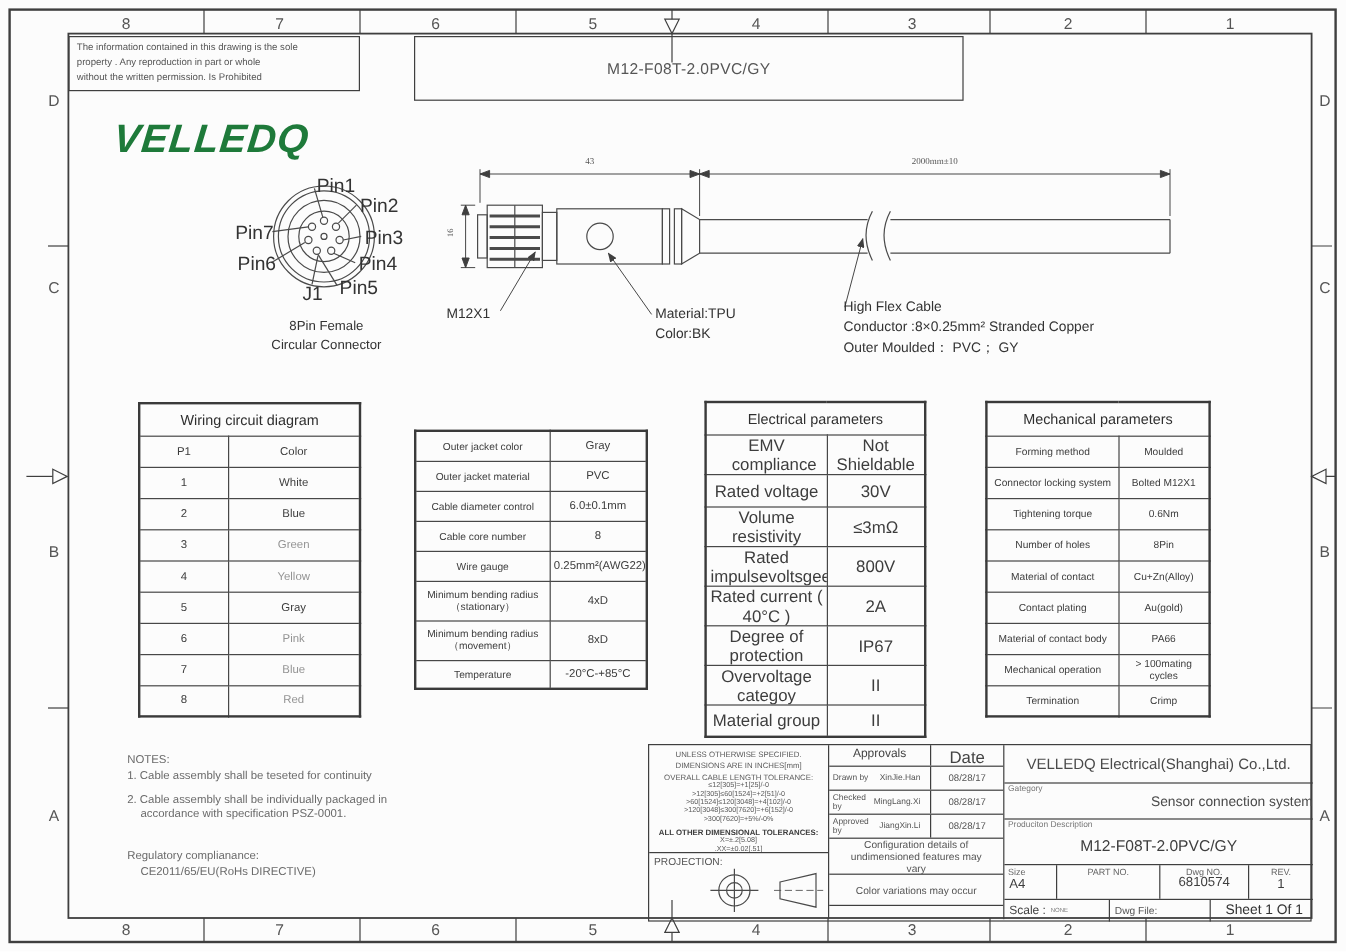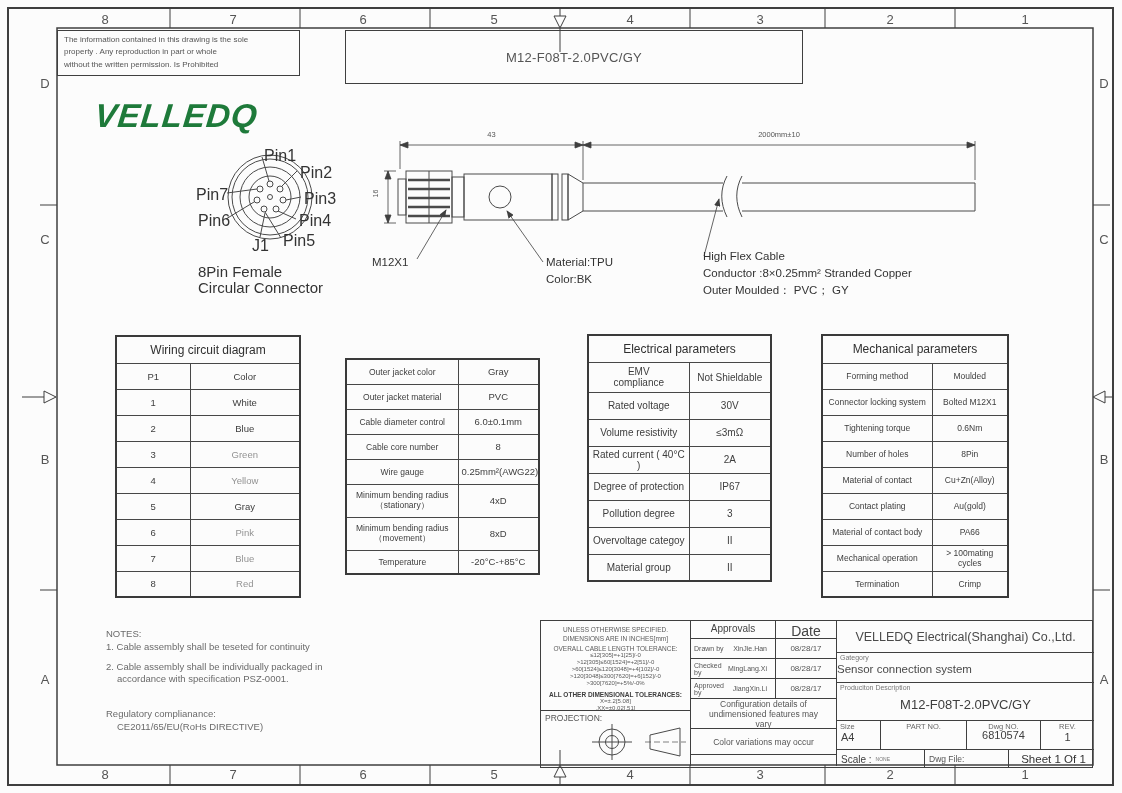--- a/index.html
+++ b/index.html
@@ -10,35 +10,35 @@
   svg{position:absolute;left:0;top:0;z-index:1}
   .ui{z-index:2}
   .z{position:absolute;z-index:2;font-size:13px;color:#555;width:16px;text-align:center}
 
   
   #disclaimer{left:57px;top:30px;width:243px;height:46px;border:1px solid #3f3f3f;padding:3px 6px;font-size:8px;line-height:1.55;color:#555}
   #titlebox{left:345px;top:30px;width:458px;height:54px;border:1.5px solid #3f3f3f;display:flex;align-items:center;justify-content:center;font-size:13px;color:#555;letter-spacing:.3px}
   #logo{left:95px;top:97px;font-size:33px;font-weight:bold;font-style:italic;letter-spacing:1px;transform:skewX(-6deg)}
 
   
-  .dim{position:absolute;z-index:2;font-family:Liberation Sans, sans-serif;font-size:7.5px;color:#555;text-align:center}
+  .dim{position:absolute;z-index:2;font-family:Liberation Serif, serif;font-size:7.5px;color:#555;text-align:center}
   .pinlbl{position:absolute;z-index:2;font-size:16px;color:#333;white-space:nowrap}
   .callout{position:absolute;z-index:2;font-size:11.5px;color:#333;line-height:17px;white-space:nowrap}
-  #pincaption{left:198px;top:264px;width:148px;text-align:left;font-size:15px;color:#333;line-height:16px}
+  #pincaption{left:198px;top:264px;width:148px;text-align:center;font-size:11px;color:#333;line-height:16px}
 
   
   .ptable{position:absolute;z-index:2;border-collapse:collapse;table-layout:fixed;font-size:9.5px;color:#3d3d3d;border:2px solid #3a3a3a}
   .ptable td,.ptable th{border:1px solid #474747;text-align:center;padding:0 3px;overflow:hidden}
   .ptable th{font-size:12px;font-weight:normal;color:#2f2f2f}
   .wiring tr{height:26px}.wiring tr.ttl-row{height:27px}
   .wiring tr.muted td:last-child{color:#939393}
   .cable tr{height:25px}.cable tr.ttl-row{height:29px}.cable tr.tall{height:33px}.cable tr.last{height:24px}
   .cable td:first-child{font-size:8.5px}
   .elec tr{height:27px}.elec tr.ttl-row{height:27px}.elec tr.first{height:30px}
-  .elec td{font-size:10px}
+  .elec td{font-size:14px}
   .emvspan{display:inline-block;max-width:58px}
   .mech tr{height:26px}.mech tr.ttl-row{height:28px}
   .mech td{font-size:8.5px}
 
   
   #notes{left:106px;top:628px;width:330px;font-size:9.5px;color:#6a6a6a;line-height:1.35;z-index:2}
   #notes .gap{height:7px}
   #notes .ind{padding-left:11px}
 
   
@@ -59,21 +59,21 @@
   .approw .c1 .nm{margin-left:auto;margin-right:5px}
   .approw .c2{flex:1;display:flex;align-items:center;justify-content:center;font-size:8px}
   .bnote{border-bottom:1px solid #3f3f3f;display:flex;align-items:center;justify-content:center;text-align:center;font-size:8.5px;color:#555;line-height:10px}
   #cfgnote{height:30px;padding:0 10px}
   #colnote{height:26px}
   #tblock .colC{position:absolute;left:296px;top:0;width:257px;height:145px}
   .rowCompany{height:32px;border-bottom:1px solid #3f3f3f;display:flex;align-items:center;justify-content:center;font-size:12.5px;color:#4a4a4a}
   .rowCat{position:relative;height:30px;border-bottom:1px solid #3f3f3f}
   .rowProd{position:relative;height:38px;border-bottom:1px solid #3f3f3f}
   .cornerlbl{position:absolute;left:3px;top:1px;font-size:7px;color:#777}
-  .rowCat .val{position:absolute;left:0;right:0;top:10px;text-align:left;font-size:11.5px;color:#4a4a4a}
+  .rowCat .val{position:absolute;left:0;right:0;top:10px;text-align:right;font-size:11.5px;color:#4a4a4a}
   .rowProd .val{position:absolute;left:0;right:0;top:14px;text-align:center;font-size:13px;color:#3e3e3e}
   .rowSizes{height:29px;border-bottom:1px solid #3f3f3f;display:flex}
   .rowSizes>div{border-right:1px solid #3f3f3f;position:relative}
   .rowSizes>div:last-child{border-right:none}
   .szSize{width:44px}.szPart{width:86px}.szDwg{width:74px}.szRev{flex:1}
   .toplbl{font-size:7.5px;color:#666;text-align:center;padding-top:1px}
   .szSize .toplbl{text-align:left;padding-left:3px}
   .bigval{font-size:11px;color:#3e3e3e;text-align:center}
   .szSize .bigval{text-align:left;padding-left:4px}
   .rowScale{height:18px;display:flex;font-size:8.5px;color:#555}
@@ -365,30 +365,30 @@
         </tr>
     <tr>
           <td>Rated voltage</td>
           <td>30V</td>
         </tr>
     <tr>
           <td>Volume resistivity</td>
           <td>≤3mΩ</td>
         </tr>
     <tr>
+          <td>Rated impulsevoltsgee</td>
+          <td>800V</td>
+        </tr>
+    <tr>
           <td>Rated current ( 40°C )</td>
           <td>2A</td>
         </tr>
     <tr>
           <td>Degree of protection</td>
           <td>IP67</td>
-        </tr>
-    <tr>
-          <td>Pollution degree</td>
-          <td>3</td>
         </tr>
     <tr>
           <td>Overvoltage categoy</td>
           <td>II</td>
         </tr>
     <tr>
           <td>Material group</td>
           <td>II</td>
         </tr>
   </tbody>

